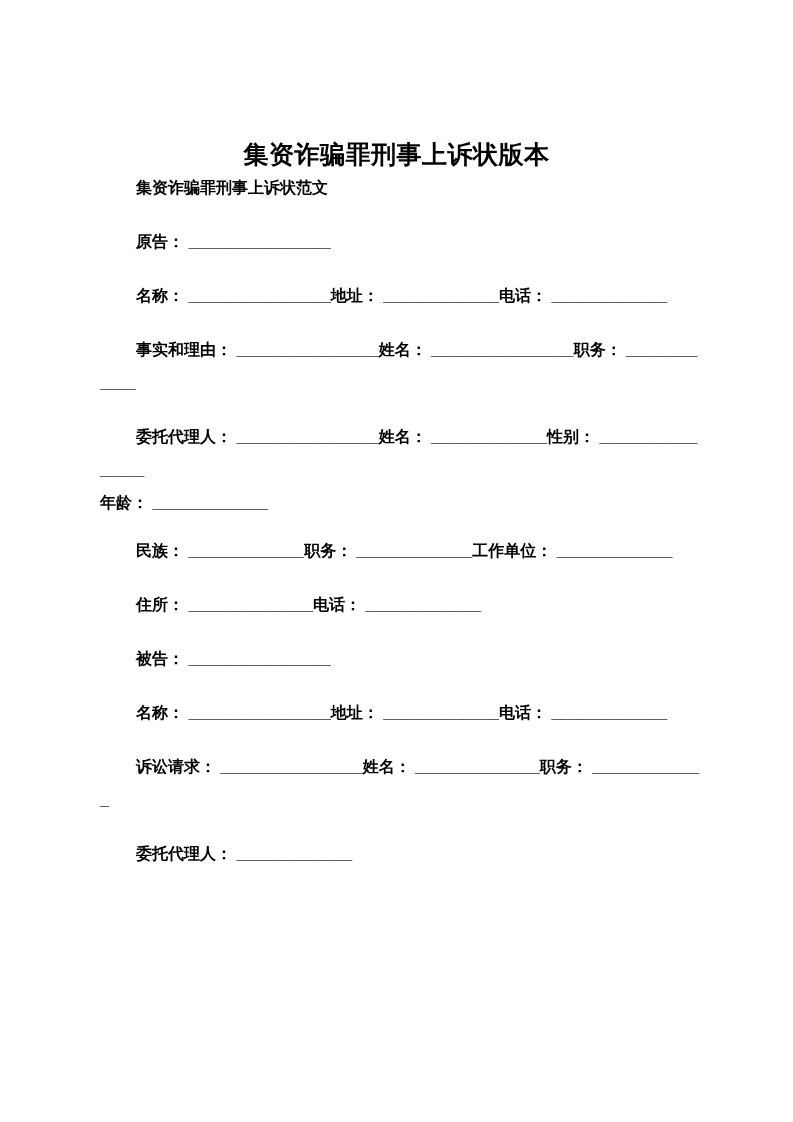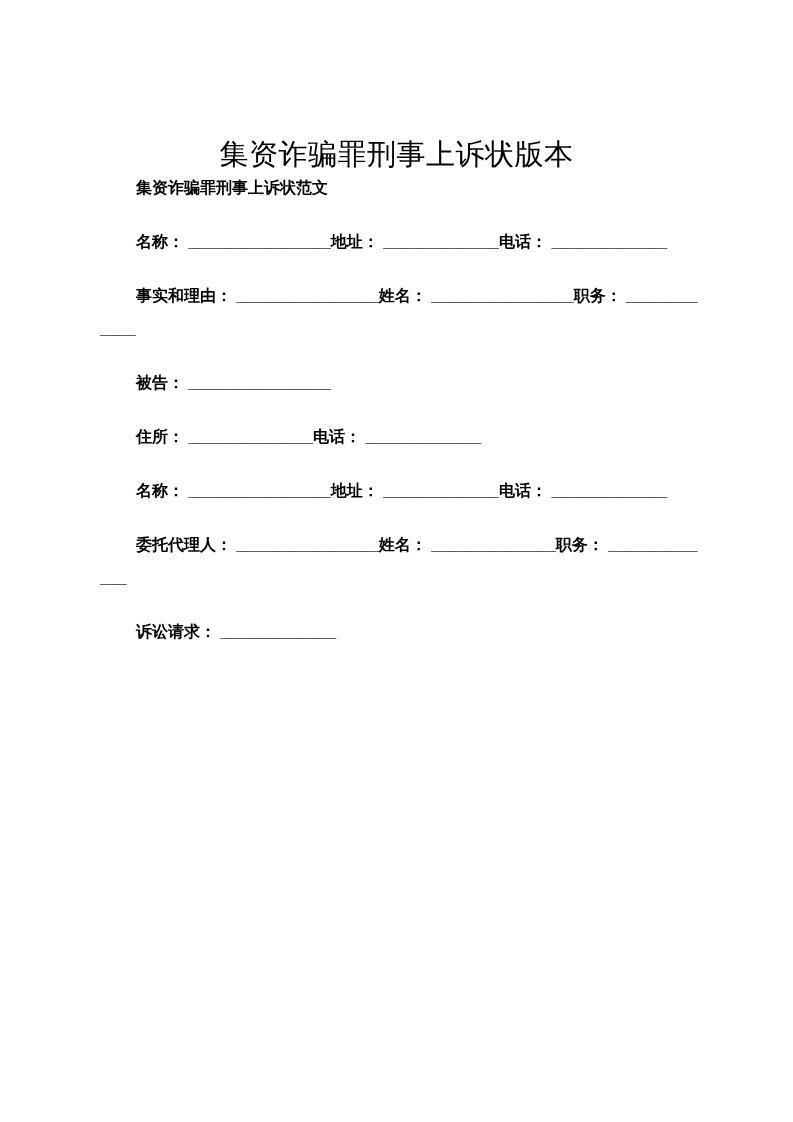--- a/index.html
+++ b/index.html
@@ -13,23 +13,23 @@
     overflow: hidden;
   }
   .doc-page {
     width: 793px;
     height: 1122px;
     background: #ffffff;
     position: relative;
   }
   .doc-title {
     margin-top: 137px;
-    font-size: 29px;
+    font-size: 25px;
     line-height: 34px;
-    font-weight: 400;
+    font-weight: 700;
     text-align: center;
     letter-spacing: 0.5px;
   }
   .doc-body {
     margin-left: 100px;
     margin-right: 92px;
   }
   .doc-subtitle {
     margin-top: 113px;
   }
@@ -50,34 +50,38 @@
 <body>
 
 <div class="doc-page">
 
   <h1 class="doc-title">集资诈骗罪刑事上诉状版本</h1>
 
   <div class="doc-body">
 
     <p class="doc-subtitle">集资诈骗罪刑事上诉状范文</p>
 
+    <p>原告： ________________</p>
 
     <p>名称： ________________地址： _____________电话： _____________</p>
 
     <p>事实和理由： ________________姓名： ________________职务： ____________</p>
 
+    <p class="tight">委托代理人： ________________姓名： _____________性别： ________________
+年龄： _____________</p>
 
+    <p>民族： _____________职务： _____________工作单位： _____________</p>
+
+    <p>住所： ______________电话： _____________</p>
 
     <p>被告： ________________</p>
 
-    <p>住所： ______________电话： _____________</p>
-
     <p>名称： ________________地址： _____________电话： _____________</p>
 
-    <p>委托代理人： ________________姓名： ______________职务： _____________</p>
+    <p>诉讼请求： ________________姓名： ______________职务： _____________</p>
 
 
-    <p>诉讼请求： _____________</p>
+    <p>委托代理人： _____________</p>
 
 
   </div>
 
 </div>
 
 </body></html>

